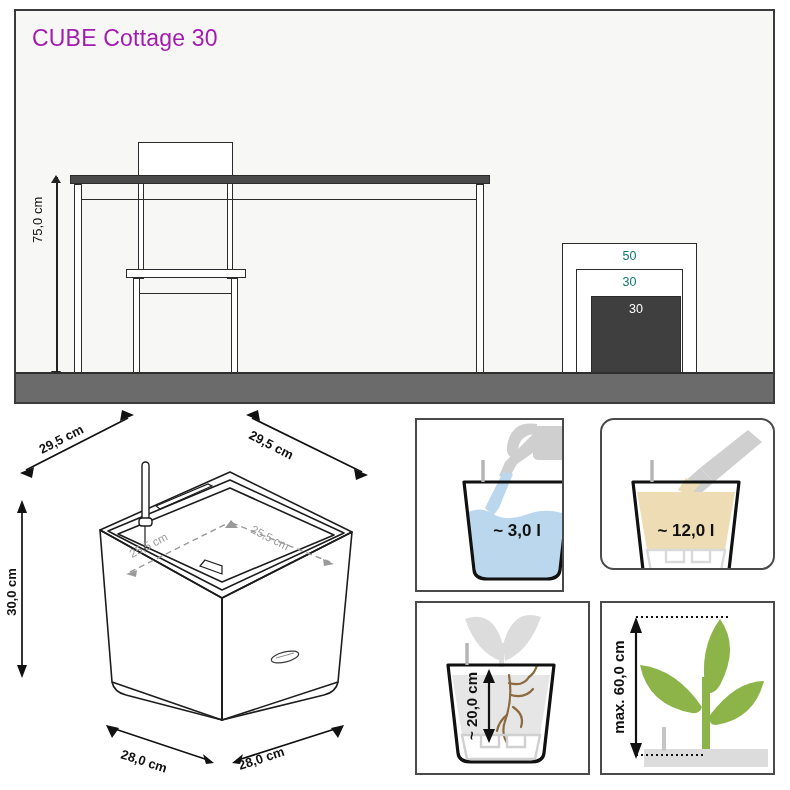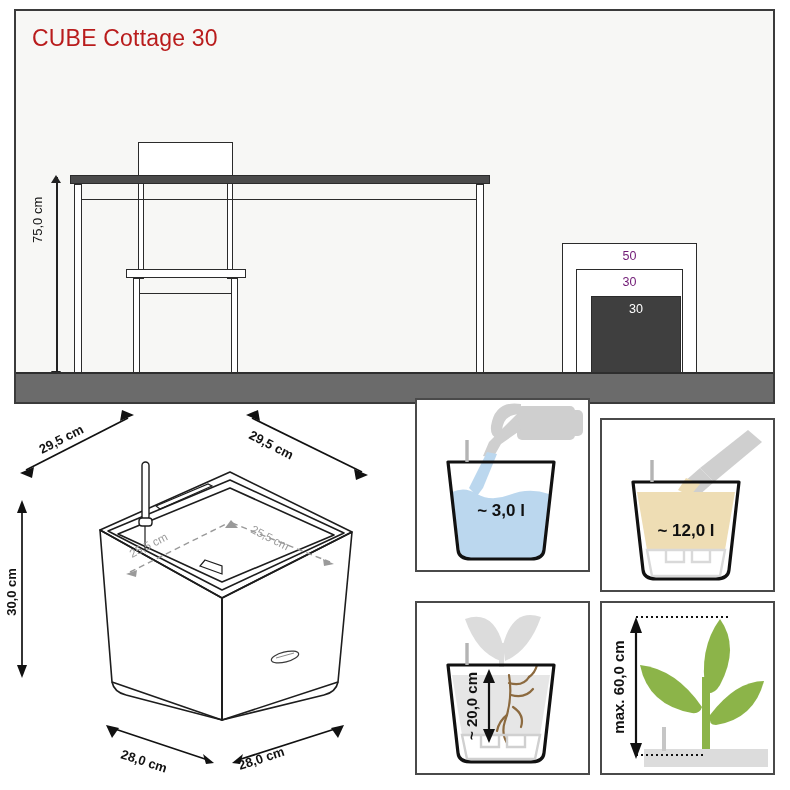--- a/index.html
+++ b/index.html
@@ -2,21 +2,21 @@
 <html><head>
 <meta charset="utf-8">
 <style>
   html,body{margin:0;padding:0;background:#ffffff;}
   body{width:790px;height:790px;position:relative;overflow:hidden;
        font-family:"Liberation Sans","DejaVu Sans",sans-serif;color:#1a1a1a;}
 
   
   #scene{position:absolute;left:14px;top:9px;width:761px;height:395px;
          background:#f7f7f5;border:2px solid #3b3b3b;box-sizing:border-box;}
-  #scene-title{position:absolute;left:16px;top:14px;font-size:23px;letter-spacing:.2px;color:#b91c1c;white-space:nowrap;}
+  #scene-title{position:absolute;left:16px;top:14px;font-size:23px;letter-spacing:.2px;color:#a21caf;white-space:nowrap;}
 
   .floor{position:absolute;left:0;bottom:0;width:100%;height:28px;background:#6b6b6b;border-top:2px solid #2e2e2e;}
 
   
   .table-top{position:absolute;left:54px;top:164px;width:420px;height:9px;background:#4a4a4a;border:1px solid #2b2b2b;box-sizing:border-box;}
   .table-leg{position:absolute;width:8px;background:#ffffff;border:1.5px solid #2b2b2b;box-sizing:border-box;}
   .tl-a{left:58px;top:173px;height:194px;}
   .tl-b{left:460px;top:173px;height:194px;}
   .table-apron{position:absolute;left:64px;top:188px;width:400px;height:4px;border-top:1.5px solid #2b2b2b;}
 
@@ -34,30 +34,30 @@
   
   .dimline{position:absolute;left:40px;top:166px;width:1.5px;height:201px;background:#222;}
   .arrow-up,.arrow-dn{position:absolute;left:35px;width:0;height:0;border-left:5px solid transparent;border-right:5px solid transparent;}
   .arrow-up{top:164px;border-bottom:8px solid #222;}
   .arrow-dn{top:360px;border-top:8px solid #222;}
   .dim-v-label{position:absolute;left:14px;top:232px;transform:rotate(-90deg);transform-origin:left top;
                font-size:13px;white-space:nowrap;color:#161616;}
 
   
   .cube{position:absolute;box-sizing:border-box;border:1.6px solid #2b2b2b;background:#ffffff;}
-  .cube-lbl{position:absolute;width:100%;text-align:center;font-size:12.5px;color:#701a75;}
+  .cube-lbl{position:absolute;width:100%;text-align:center;font-size:12.5px;color:#0f766e;}
 
   
   #product{position:absolute;left:0;top:410px;width:400px;height:380px;}
   #product svg{display:block;}
 
   
   .panel{position:absolute;border:2px solid #4a4a4a;background:#ffffff;box-sizing:border-box;overflow:hidden;}
-  #p-water{left:415px;top:398px;width:175px;height:174px;}
-  #p-substrate{left:600px;top:418px;width:175px;height:174px;}
+  #p-water{left:415px;top:418px;width:149px;height:174px;padding-left:16px;}
+  #p-substrate{left:600px;top:418px;width:175px;height:152px;border-radius:14px;}
   #p-roots{left:415px;top:601px;width:175px;height:174px;}
   #p-height{left:600px;top:601px;width:175px;height:174px;}
   .panel svg{display:block;}
 </style>
 </head>
 <body>
 
 <div id="scene">
   <div id="scene-title">CUBE Cottage 30</div>
 

